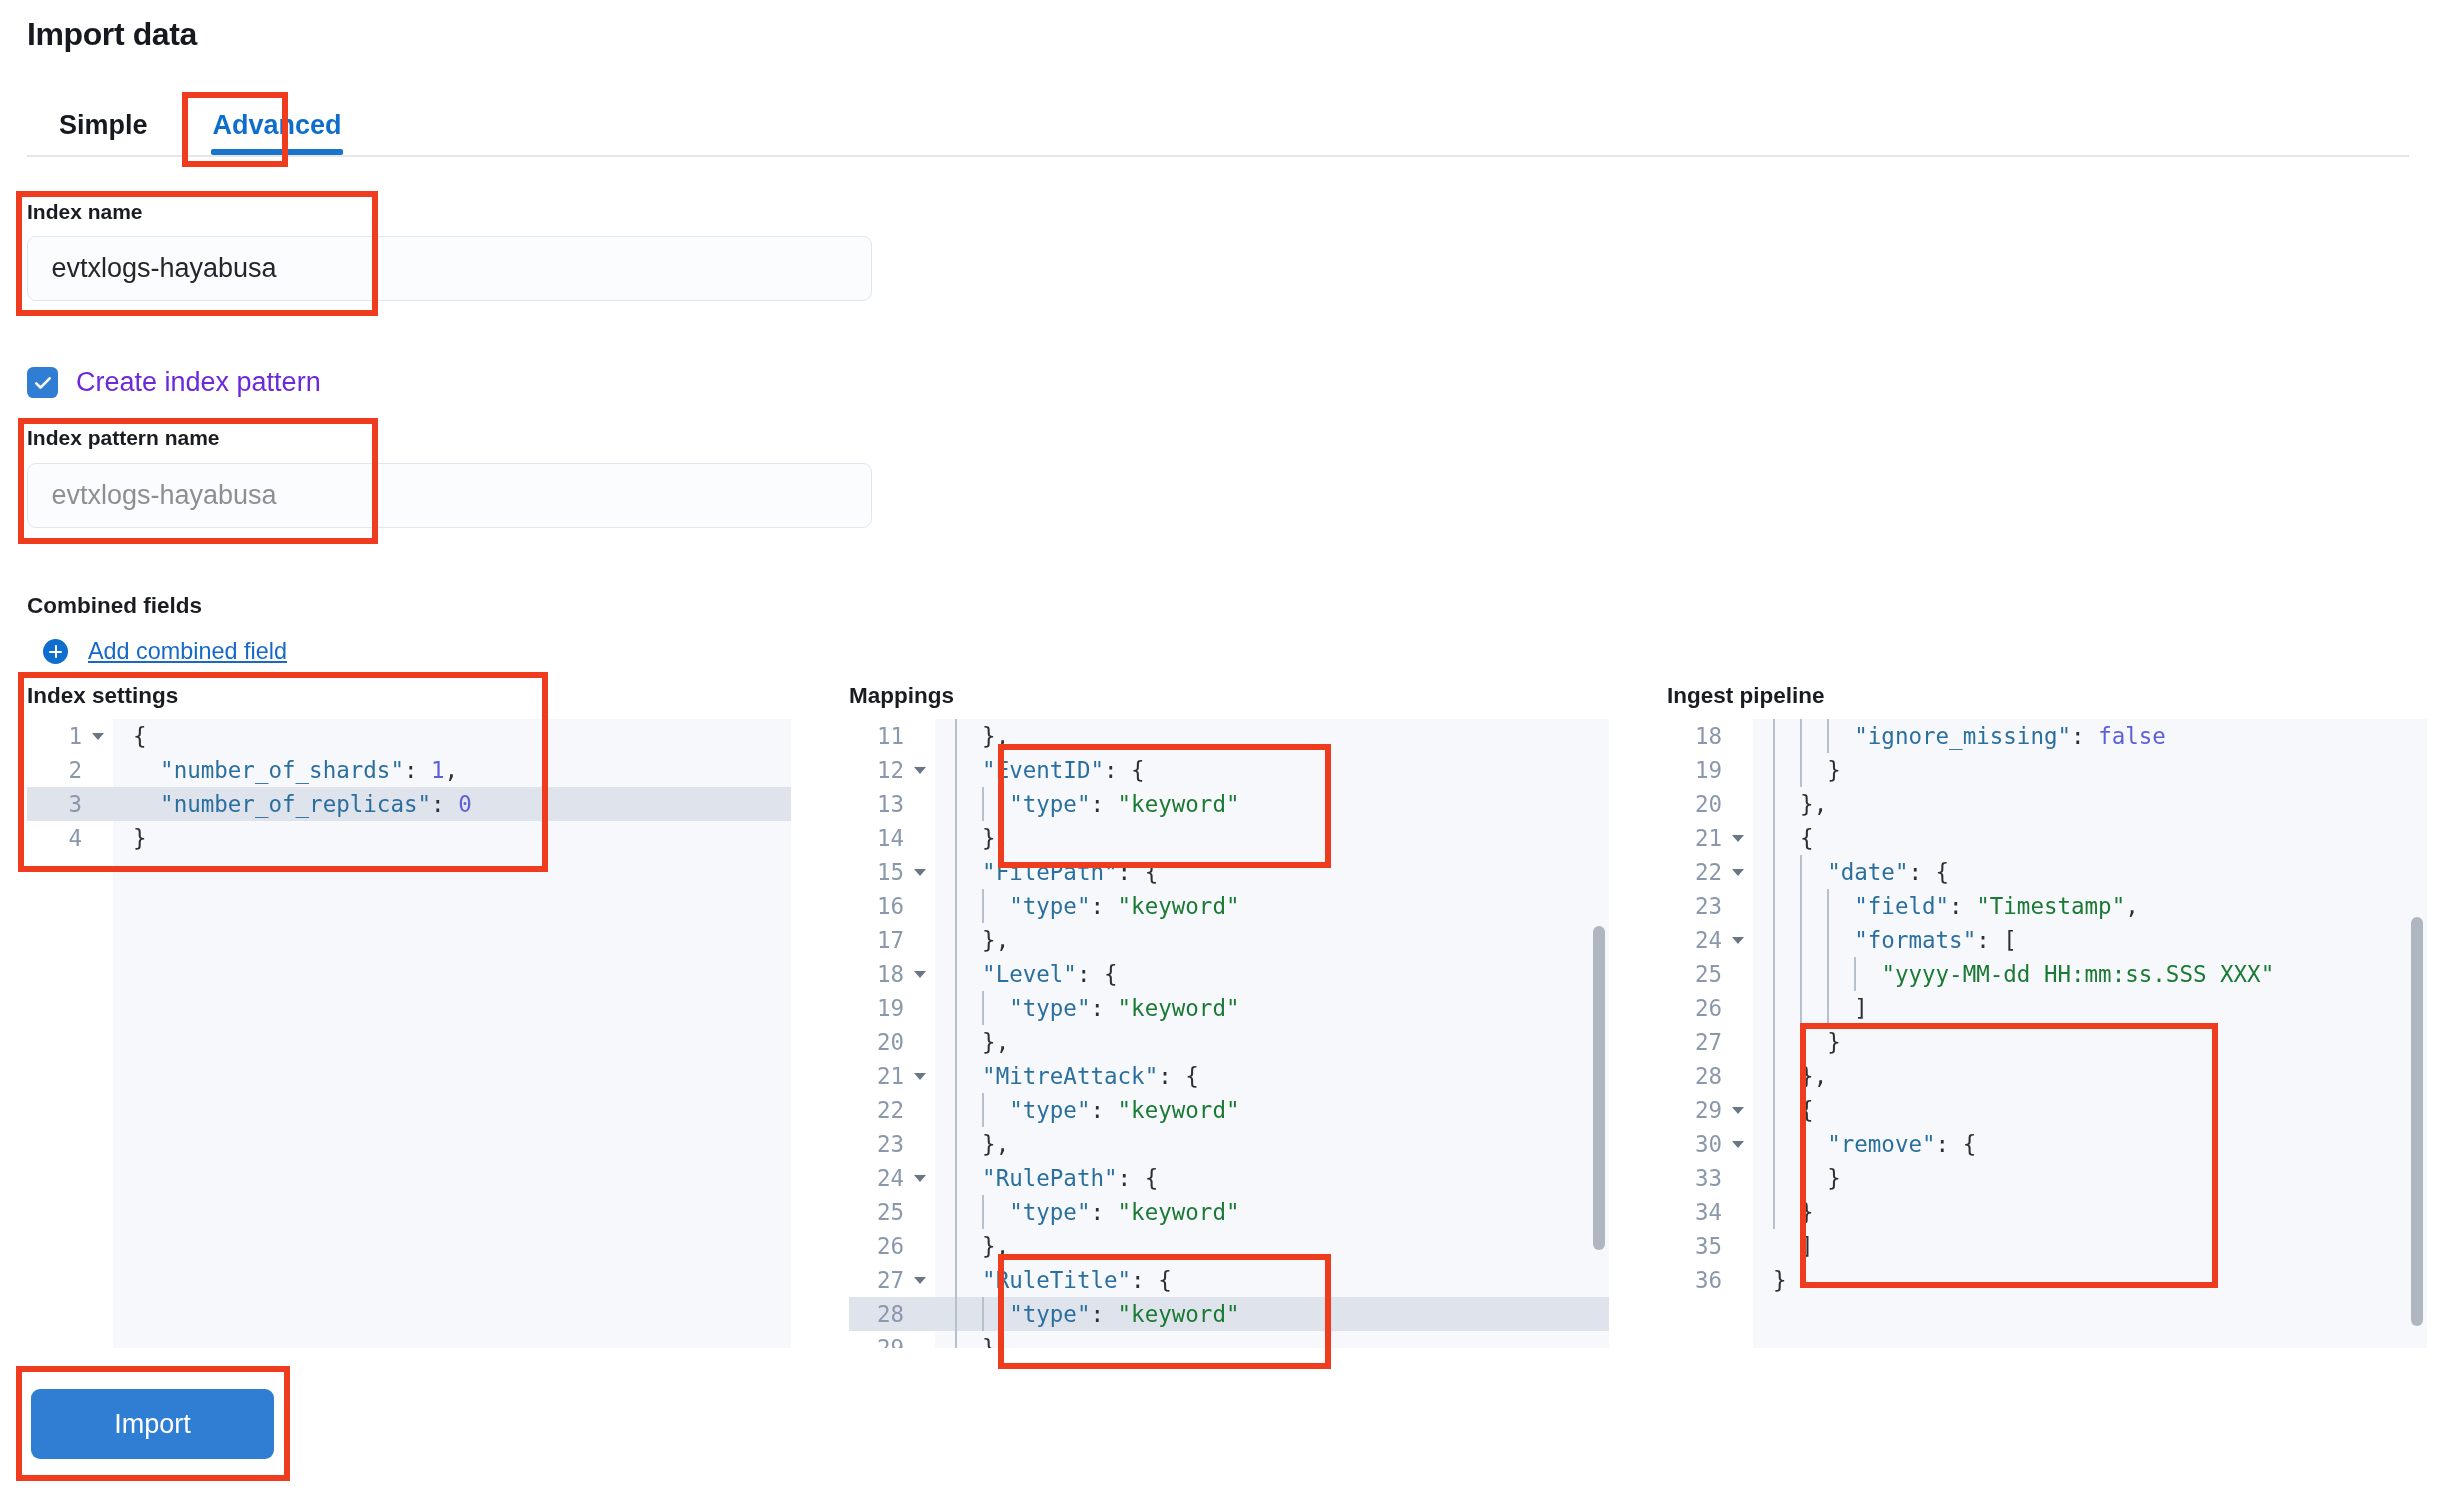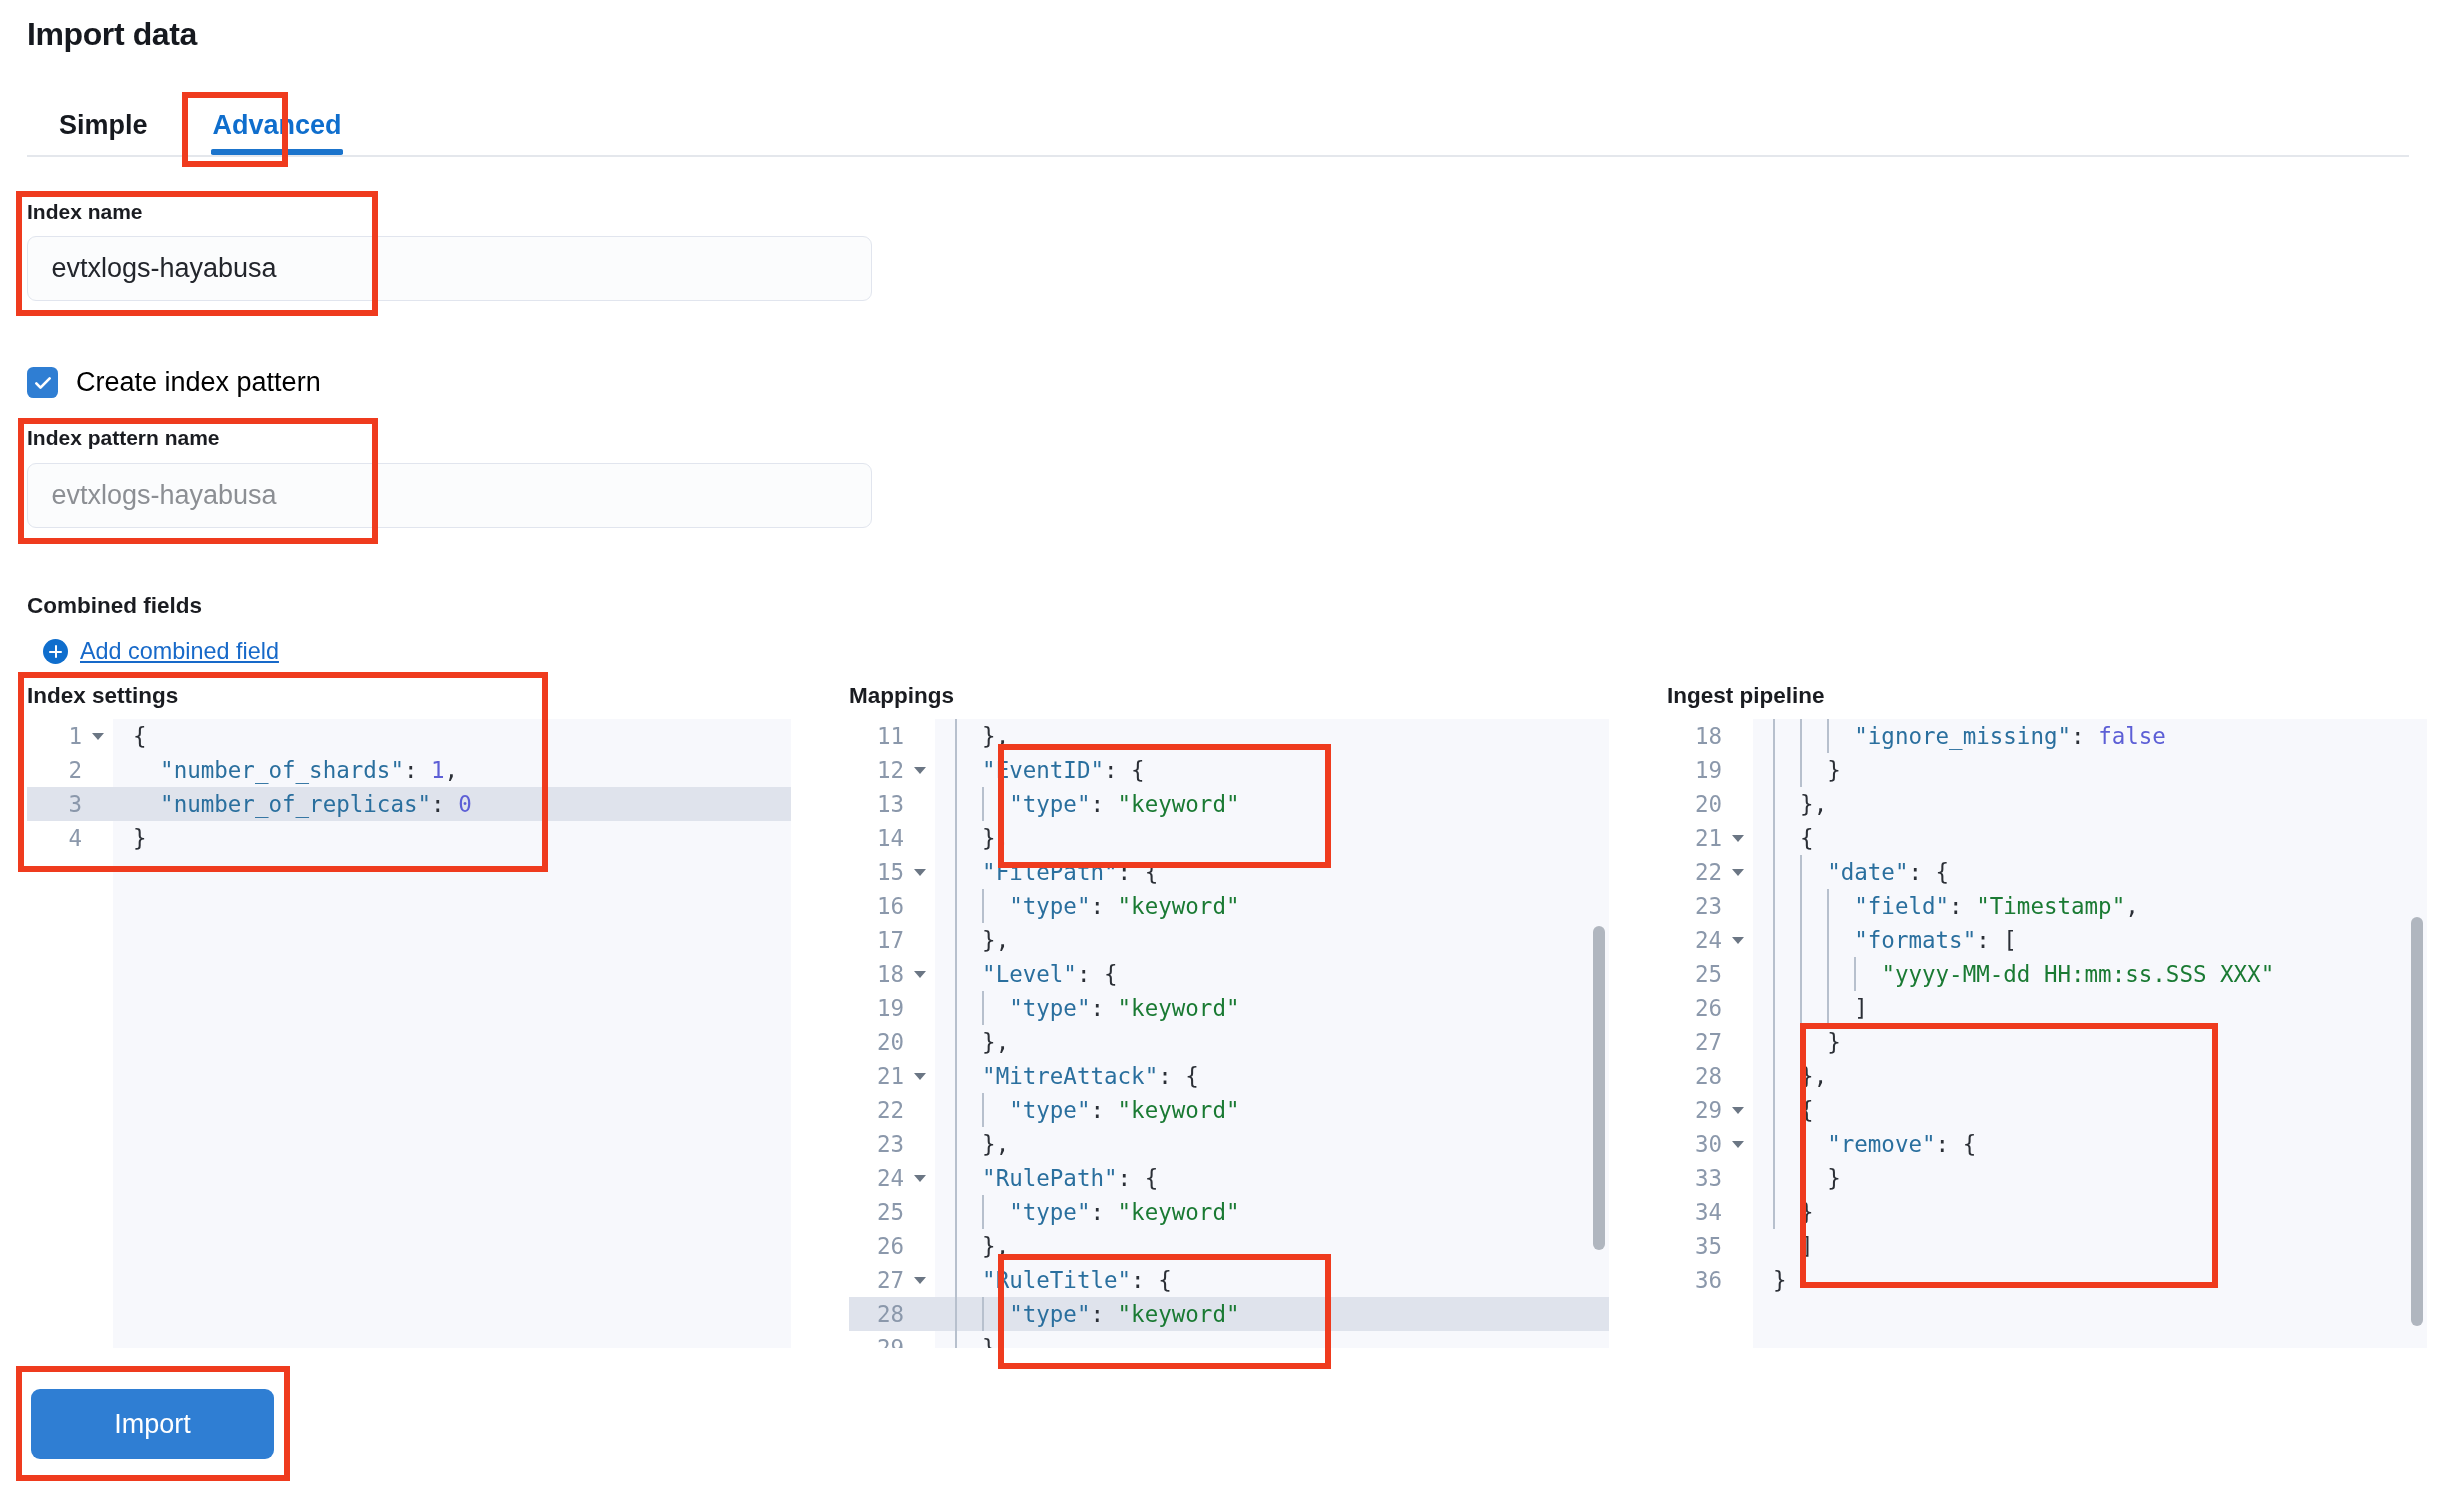--- a/index.html
+++ b/index.html
@@ -42,25 +42,25 @@
   .text-input.value { color:#23262c; }
   .text-input.placeholder { color:#8c8f94; }
 
   
   .checkbox-row { position:absolute; left:27px; top:367px; display:flex; align-items:center; gap:18px; }
   .cb {
     width:31px; height:31px; border-radius:6.3px; background:#2f7ed3;
     display:flex; align-items:center; justify-content:center;
   }
   .cb svg { width:20px; height:20px; }
-  .cb-label { font-size:27px; color:#000000; }
+  .cb-label { font-size:27px; color:#6d28d9; }
 
   
   .combined-title { position:absolute; left:27px; top:593px; font-size:22.5px; font-weight:700; }
-  .add-link { position:absolute; left:43px; top:638px; display:flex; align-items:center; gap:12px; cursor:pointer; }
+  .add-link { position:absolute; left:43px; top:638px; display:flex; align-items:center; gap:20px; cursor:pointer; }
   .plus-icon { width:25px; height:25px; border-radius:50%; background:#0f6ecd; position:relative; flex:none; }
   .plus-icon::before, .plus-icon::after {
     content:""; position:absolute; background:#fff; border-radius:0.9px;
   }
   .plus-icon::before { left:6.3px; right:6.3px; top:11.7px; height:2.7px; }
   .plus-icon::after  { top:6.3px; bottom:6.3px; left:11.7px; width:2.7px; }
   .add-link-text { font-size:23.4px; color:#1769c9; text-decoration:underline; }
 
   
   .editor-title { position:absolute; font-size:22.5px; font-weight:700; color:#1a1c21; }

